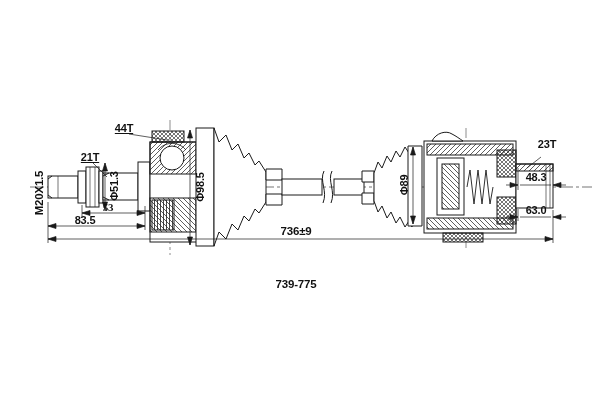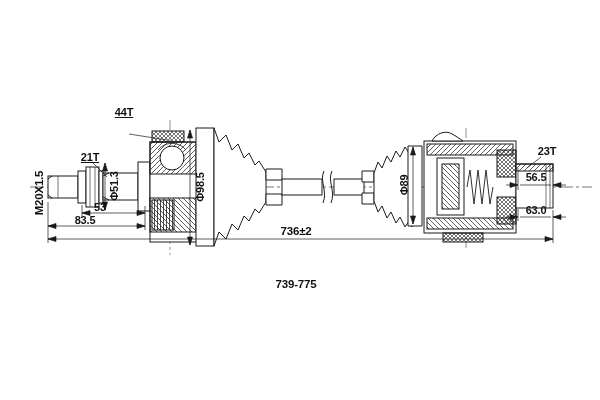--- a/index.html
+++ b/index.html
@@ -179,25 +179,25 @@
     </g>
 
     <line x1="93" y1="163" x2="107" y2="177"></line>
     <line x1="129" y1="134" x2="167" y2="140"></line>
     <line x1="541" y1="157" x2="527" y2="168"></line>
   </g>
 </svg>
 
 <div class="lbl rot big" style="left:39px;top:193px;">M20X1.5</div>
 <div class="lbl" style="left:90px;top:157px;text-decoration:underline;">21T</div>
-<div class="lbl" style="left:124px;top:112px;text-decoration:underline;">44T</div>
+<div class="lbl" style="left:124px;top:128px;text-decoration:underline;">44T</div>
 <div class="lbl rot" style="left:114px;top:186px;">Φ51.3</div>
 <div class="lbl rot" style="left:200px;top:187px;">Φ98.5</div>
-<div class="lbl" style="left:100px;top:207px;">53</div>
+<div class="lbl" style="left:108px;top:207px;font-family:Liberation Serif, serif;">53</div>
 <div class="lbl" style="left:85px;top:220px;">83.5</div>
-<div class="lbl big" style="left:296px;top:231px;">736±2</div>
+<div class="lbl big" style="left:296px;top:231px;">736±9</div>
 <div class="lbl big" style="left:296px;top:248px;margin-top:36px;">739-775</div>
 <div class="lbl rot" style="left:404px;top:185px;">Φ89</div>
-<div class="lbl" style="left:547px;top:151px;text-align:right;">23T</div>
-<div class="lbl" style="left:536px;top:177px;">56.5</div>
+<div class="lbl" style="left:547px;top:144px;text-align:right;">23T</div>
+<div class="lbl" style="left:536px;top:177px;">48.3</div>
 <div class="lbl" style="left:536px;top:210px;">63.0</div>
 
 </div>
 
 </body></html>

